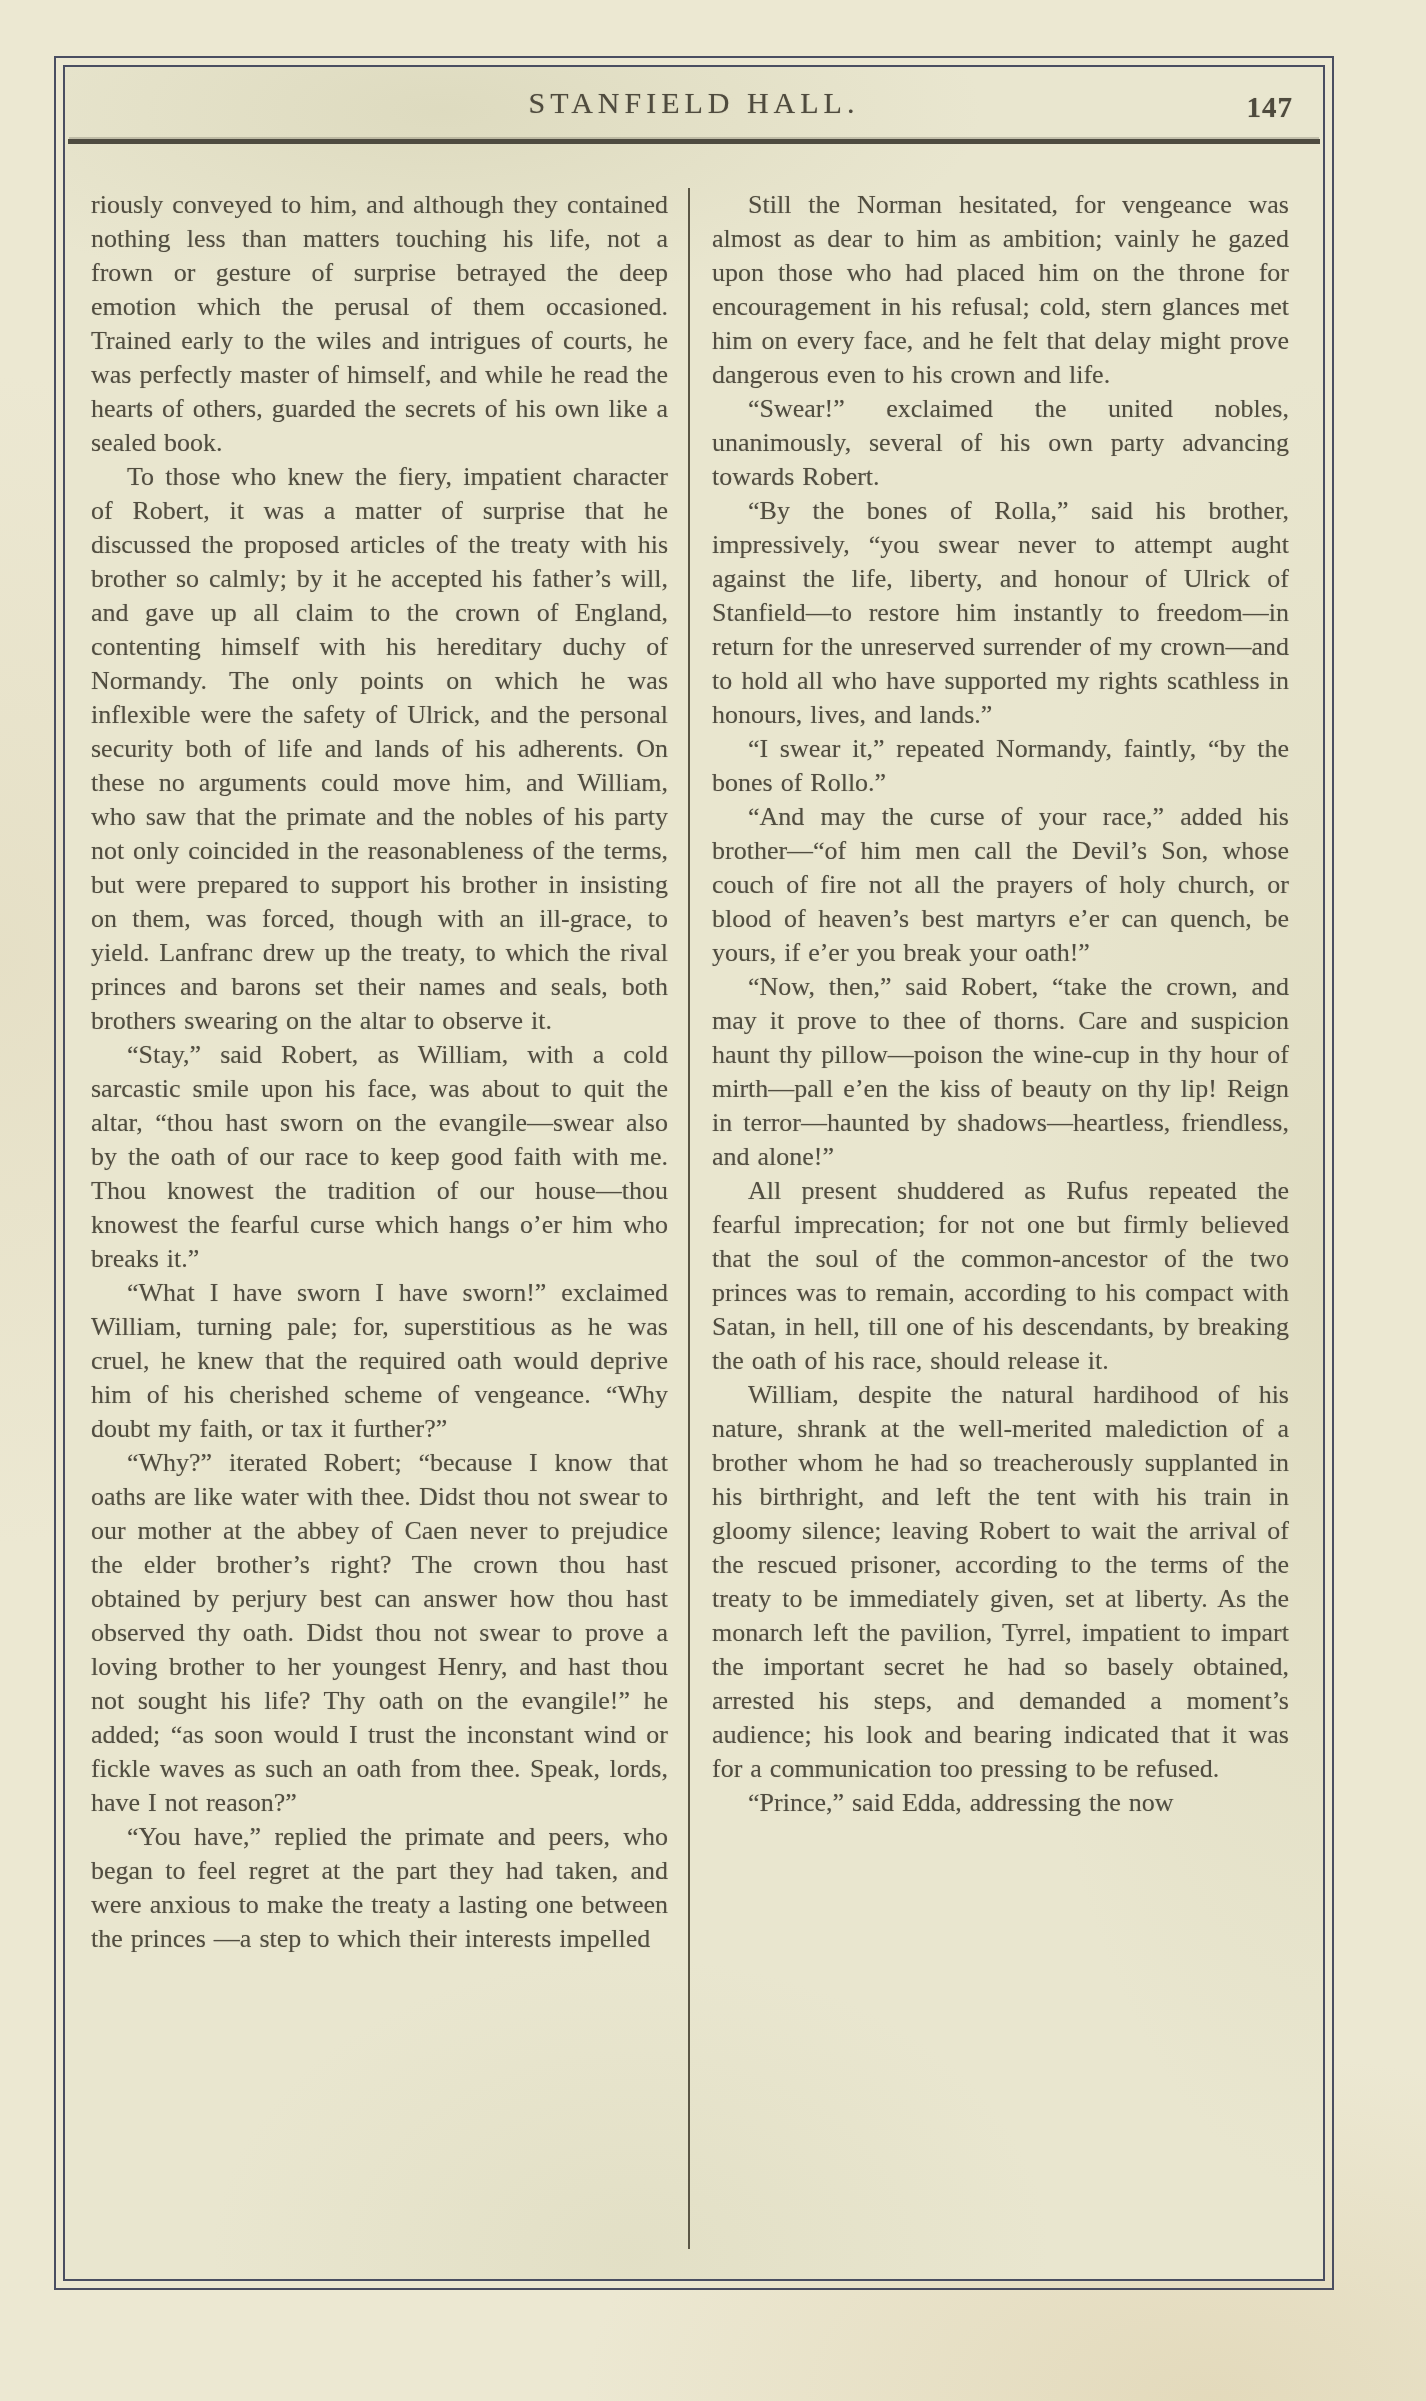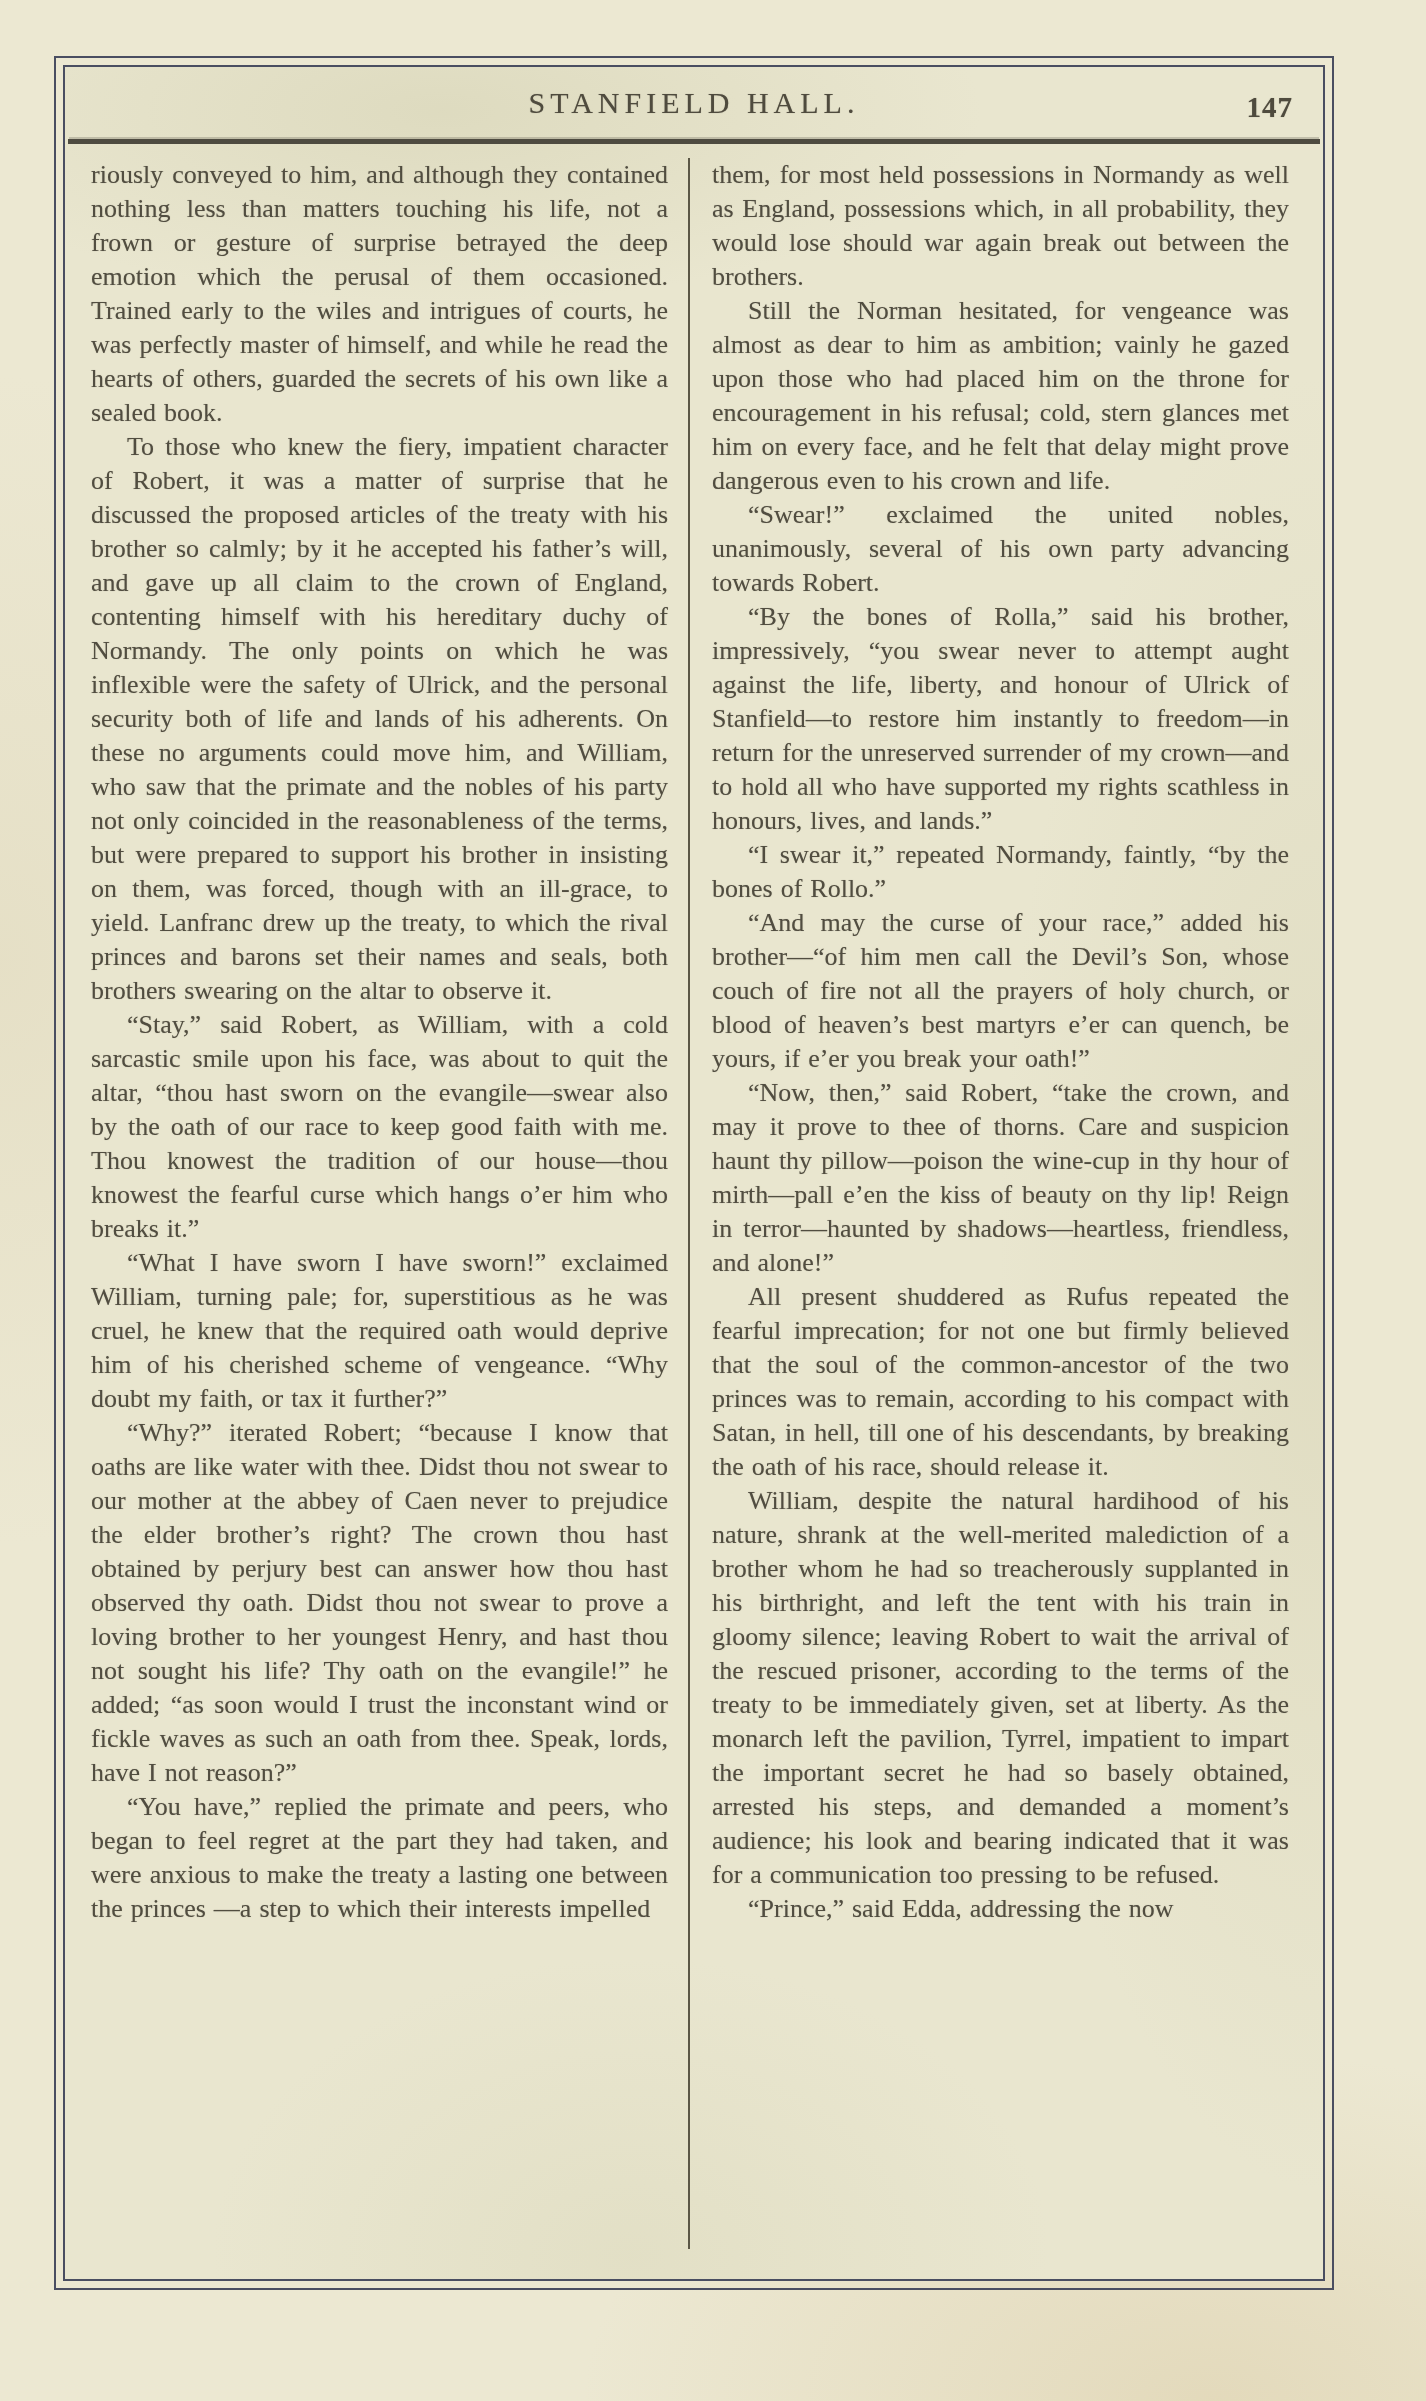--- a/index.html
+++ b/index.html
@@ -40,21 +40,21 @@
     position:absolute;right:30px;top:24px;
     font-size:29px;font-weight:bold;color:#4f4b3e;letter-spacing:1px;
     text-shadow:0 0 1px rgba(79,75,62,.45);
   }
   .header-rule{
     flex:0 0 auto;height:0;border-top:5px solid #4e4b40;margin:0 3px;
     box-shadow:0 -3px 0 -1px rgba(78,75,64,.25);
   }
   .columns{
     flex:1 1 auto;display:flex;align-items:stretch;
-    padding:14px 34px 30px 26px;box-sizing:border-box;
+    padding:14px 34px 30px 26px;box-sizing:border-box;margin-top:30px;
   }
   .column{flex:1 1 0;min-width:0;}
   .column-left{padding-right:20px;}
   .column-right{padding-left:22px;border-left:2px solid #5b5746;}
   .column p{
     margin:0;
     font-size:26px;line-height:34px;
     text-align:justify;text-indent:36px;
     word-spacing:1.5px;
     color:#514d40;
@@ -80,21 +80,20 @@
       <div class="column column-left">
         <p class="no-indent">riously conveyed to him, and although they contained nothing less than matters touching his life, not a frown or gesture of surprise betrayed the deep emotion which the perusal of them occasioned. Trained early to the wiles and intrigues of courts, he was perfectly master of himself, and while he read the hearts of others, guarded the secrets of his own like a sealed book.</p>
         <p>To those who knew the fiery, impatient character of Robert, it was a matter of surprise that he discussed the proposed articles of the treaty with his brother so calmly; by it he accepted his father’s will, and gave up all claim to the crown of England, contenting himself with his hereditary duchy of Normandy. The only points on which he was inflexible were the safety of Ulrick, and the personal security both of life and lands of his adherents. On these no arguments could move him, and William, who saw that the primate and the nobles of his party not only coincided in the reasonableness of the terms, but were prepared to support his brother in insisting on them, was forced, though with an ill-grace, to yield. Lanfranc drew up the treaty, to which the rival princes and barons set their names and seals, both brothers swearing on the altar to observe it.</p>
         <p>“Stay,” said Robert, as William, with a cold sarcastic smile upon his face, was about to quit the altar, “thou hast sworn on the evangile—swear also by the oath of our race to keep good faith with me. Thou knowest the tradition of our house—thou knowest the fearful curse which hangs o’er him who breaks it.”</p>
         <p>“What I have sworn I have sworn!” exclaimed William, turning pale; for, superstitious as he was cruel, he knew that the required oath would deprive him of his cherished scheme of vengeance. “Why doubt my faith, or tax it further?”</p>
         <p>“Why?” iterated Robert; “because I know that oaths are like water with thee. Didst thou not swear to our mother at the abbey of Caen never to prejudice the elder brother’s right? The crown thou hast obtained by perjury best can answer how thou hast observed thy oath. Didst thou not swear to prove a loving brother to her youngest Henry, and hast thou not sought his life? Thy oath on the evangile!” he added; “as soon would I trust the inconstant wind or fickle waves as such an oath from thee. Speak, lords, have I not reason?”</p>
         <p>“You have,” replied the primate and peers, who began to feel regret at the part they had taken, and were anxious to make the treaty a lasting one between the princes —a step to which their interests impelled</p>
       </div>
 
       <div class="column column-right">
-        <p class="no-indent">them, for most held possessions in Normandy as well as England, possessions which, in all probability, they would lose should war again break out between the brothers.</p>
         <p>Still the Norman hesitated, for vengeance was almost as dear to him as ambition; vainly he gazed upon those who had placed him on the throne for encouragement in his refusal; cold, stern glances met him on every face, and he felt that delay might prove dangerous even to his crown and life.</p>
         <p>“Swear!” exclaimed the united nobles, unanimously, several of his own party advancing towards Robert.</p>
         <p>“By the bones of Rolla,” said his brother, impressively, “you swear never to attempt aught against the life, liberty, and honour of Ulrick of Stanfield—to restore him instantly to freedom—in return for the unreserved surrender of my crown—and to hold all who have supported my rights scathless in honours, lives, and lands.”</p>
         <p>“I swear it,” repeated Normandy, faintly, “by the bones of Rollo.”</p>
         <p>“And may the curse of your race,” added his brother—“of him men call the Devil’s Son, whose couch of fire not all the prayers of holy church, or blood of heaven’s best martyrs e’er can quench, be yours, if e’er you break your oath!”</p>
         <p>“Now, then,” said Robert, “take the crown, and may it prove to thee of thorns. Care and suspicion haunt thy pillow—poison the wine-cup in thy hour of mirth—pall e’en the kiss of beauty on thy lip! Reign in terror—haunted by shadows—heartless, friendless, and alone!”</p>
         <p>All present shuddered as Rufus repeated the fearful imprecation; for not one but firmly believed that the soul of the common-ancestor of the two princes was to remain, according to his compact with Satan, in hell, till one of his descendants, by breaking the oath of his race, should release it.</p>
         <p>William, despite the natural hardihood of his nature, shrank at the well-merited malediction of a brother whom he had so treacherously supplanted in his birthright, and left the tent with his train in gloomy silence; leaving Robert to wait the arrival of the rescued prisoner, according to the terms of the treaty to be immediately given, set at liberty. As the monarch left the pavilion, Tyrrel, impatient to impart the important secret he had so basely obtained, arrested his steps, and demanded a moment’s audience; his look and bearing indicated that it was for a communication too pressing to be refused.</p>
         <p>“Prince,” said Edda, addressing the now</p>
       </div>

